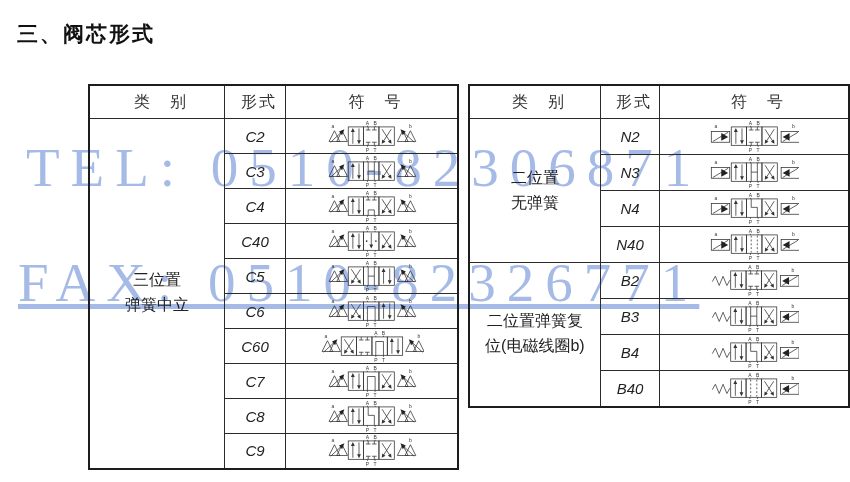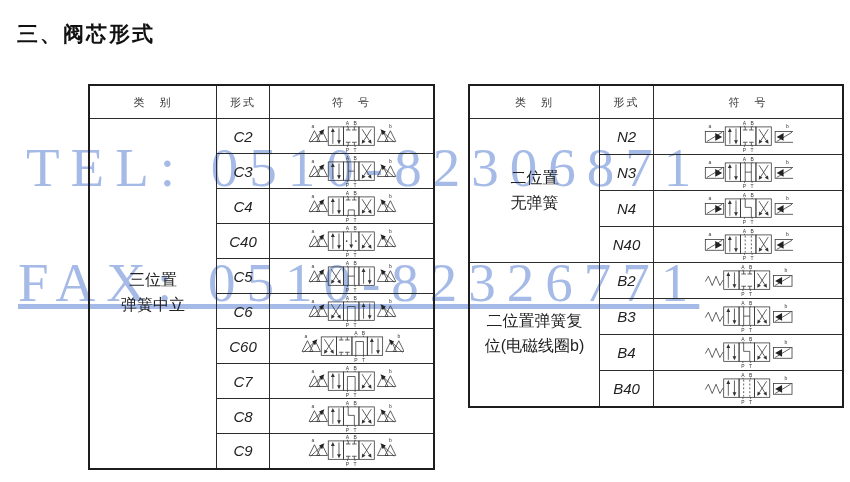--- a/index.html
+++ b/index.html
@@ -9,21 +9,21 @@
     letter-spacing:2px;z-index:3;}
   .watermark{position:absolute;z-index:1;font-family:"Liberation Serif",serif;
     font-size:55px;letter-spacing:11px;white-space:nowrap;color:#a5bae6;user-select:none;}
   #wm-tel{left:26px;top:136px;}
   #wm-fax{left:18px;top:251px;text-decoration:underline;}
   .vtable{position:absolute;z-index:2;border-collapse:collapse;background:transparent;}
   #table-left{left:88px;top:84px;}
   #table-right{left:468px;top:84px;}
   .vtable th,.vtable td{border:1px solid #2b2b2b;padding:0;text-align:center;
     background:transparent;color:#222;}
-  .vtable th{font-size:11px;font-weight:normal;letter-spacing:2px;height:32px;color:#333;}
+  .vtable th{font-size:16px;font-weight:normal;letter-spacing:2px;height:32px;color:#333;padding-left:8px;}
   #table-left .col-cat{width:126px;} #table-left .col-form{width:52px;} #table-left .col-sym{width:163px;}
   #table-right .col-cat{width:129px;} #table-right .col-form{width:53px;} #table-right .col-sym{width:188px;}
   #table-left tr.r{height:35px;} #table-right tr.r{height:36px;}
   .vtable{border:2px solid #1d1d1d;}
   .cat-cell{font-size:16px;color:#222;line-height:1.55;}
   .code-cell{font-size:15px;color:#4d4d4d;font-family:"Liberation Sans",sans-serif;font-style:italic;}
   .sym-cell svg{display:block;margin:0 auto;height:33px;width:auto;}
   .sym-cell{vertical-align:middle;}
   .footer{position:absolute;left:682px;top:448px;font-size:16px;font-weight:bold;color:#000;
     z-index:3;letter-spacing:0.5px;}

